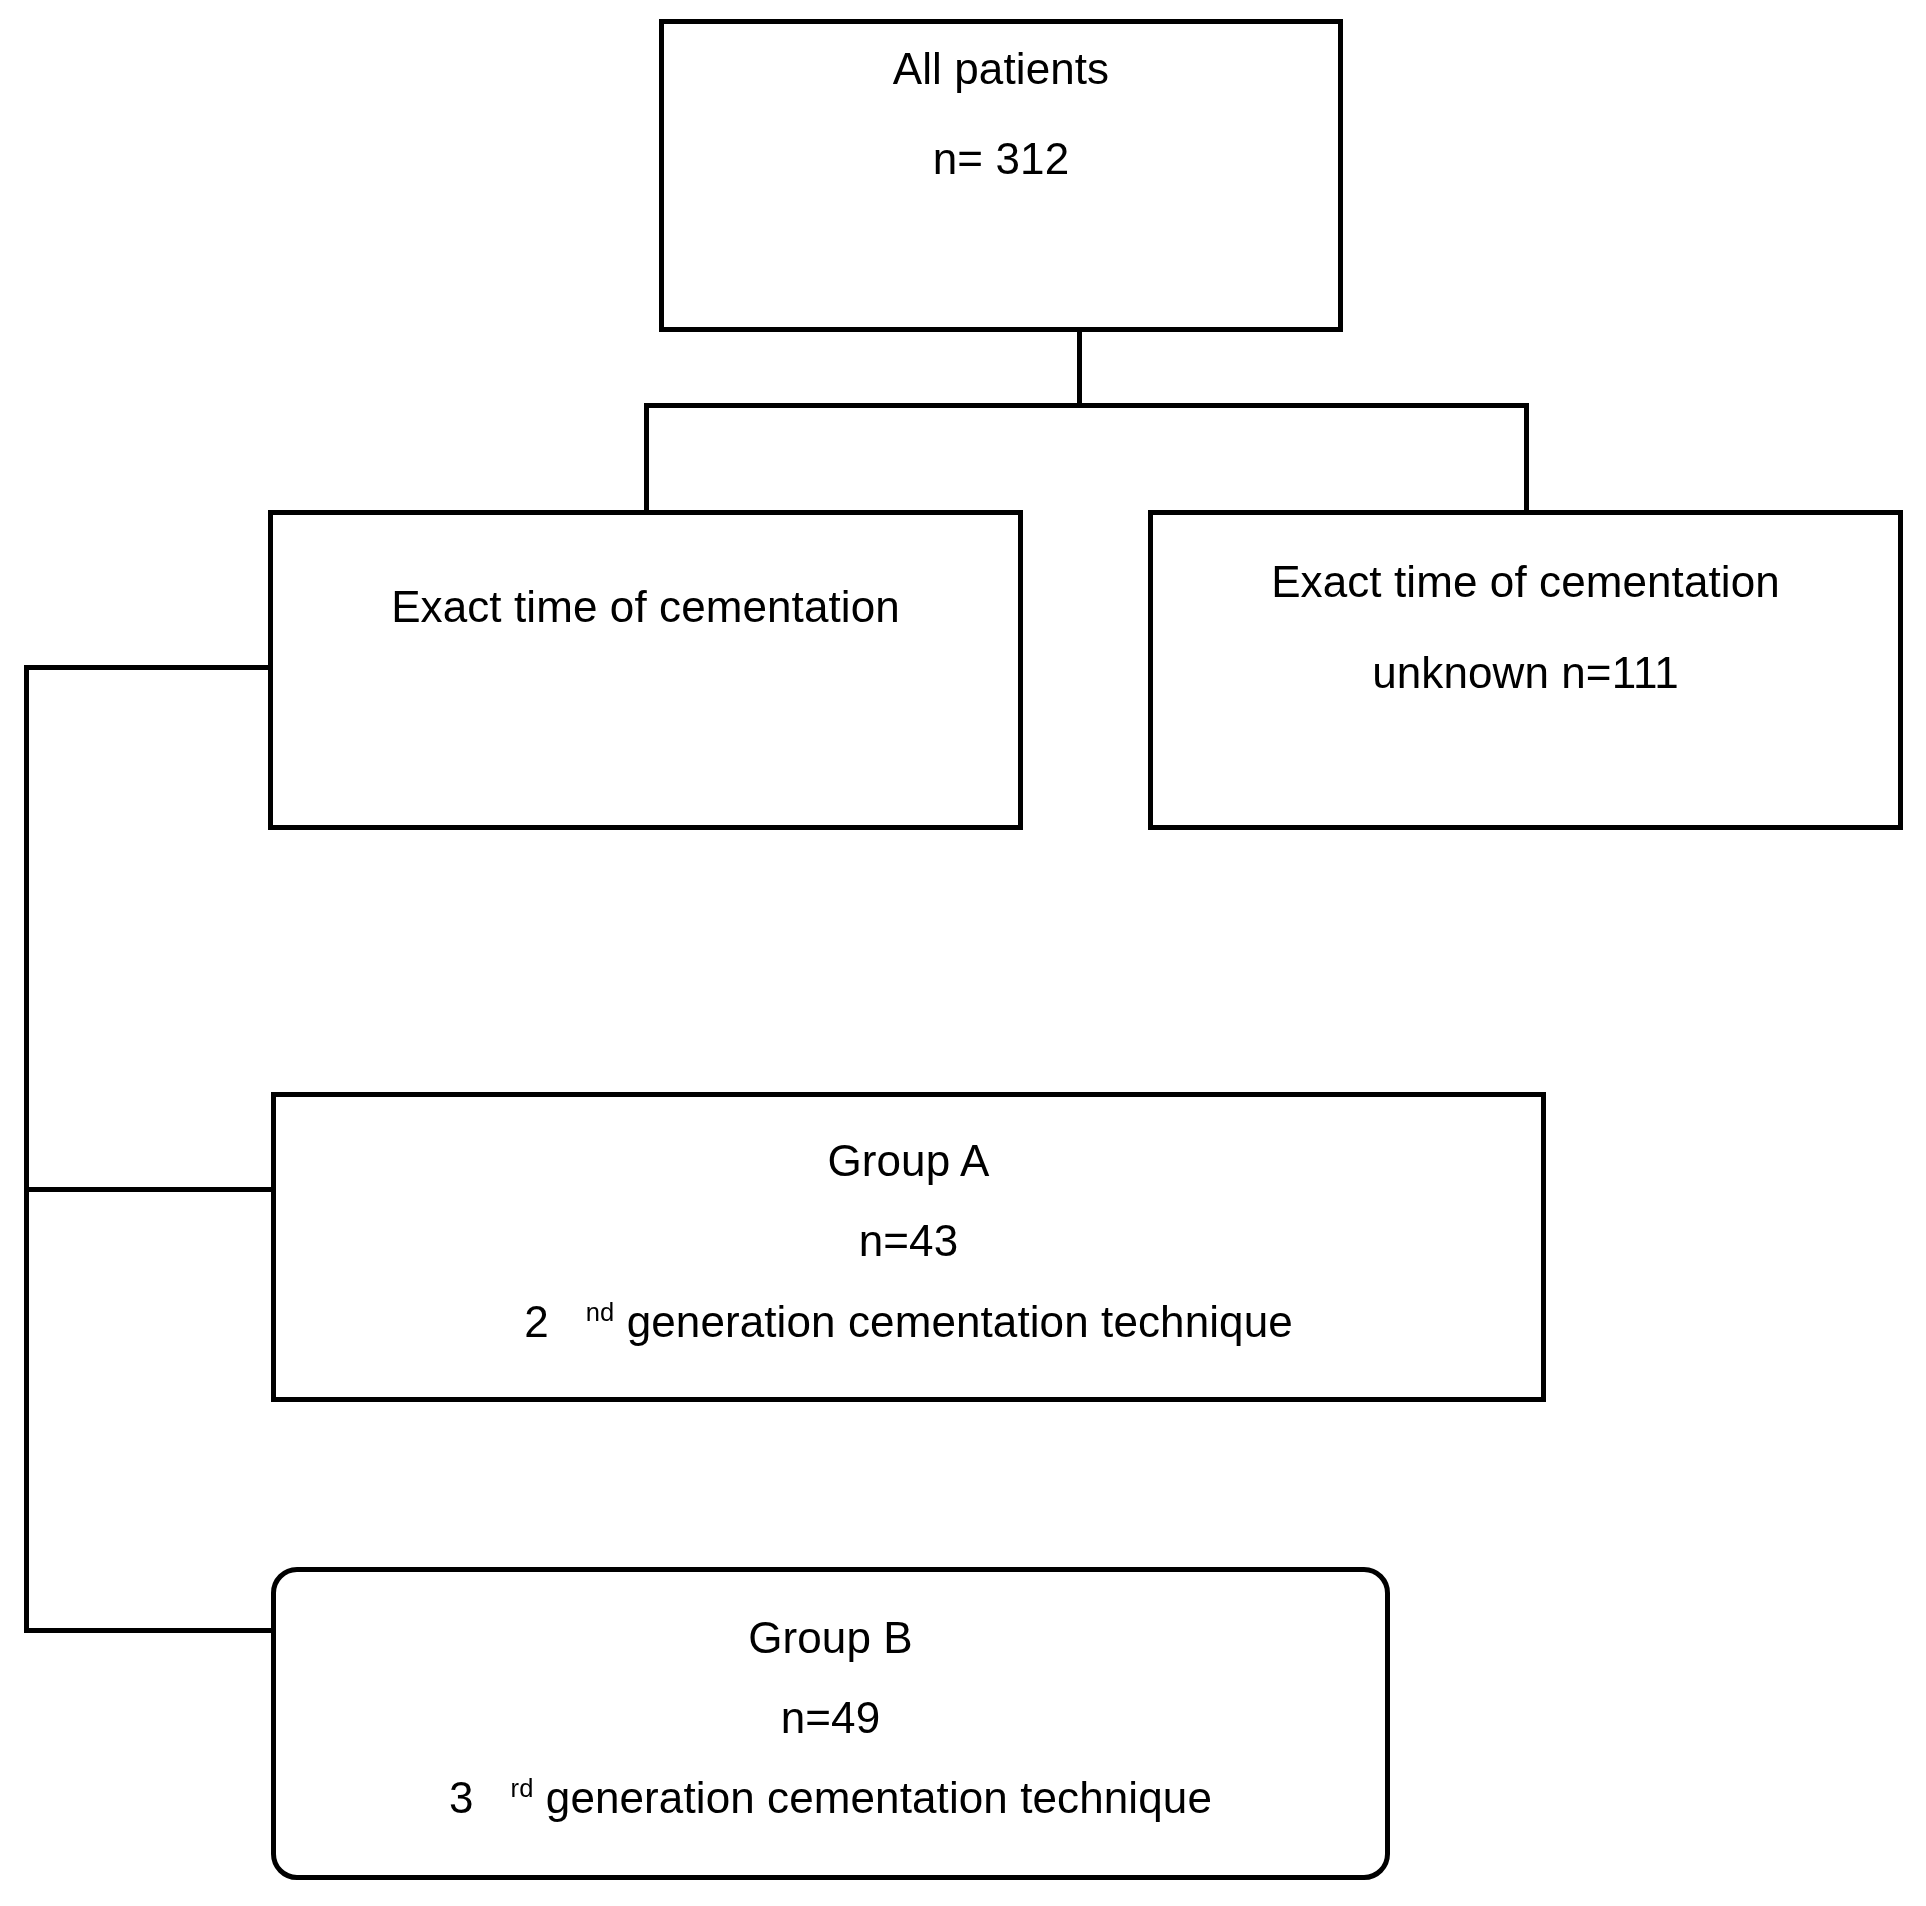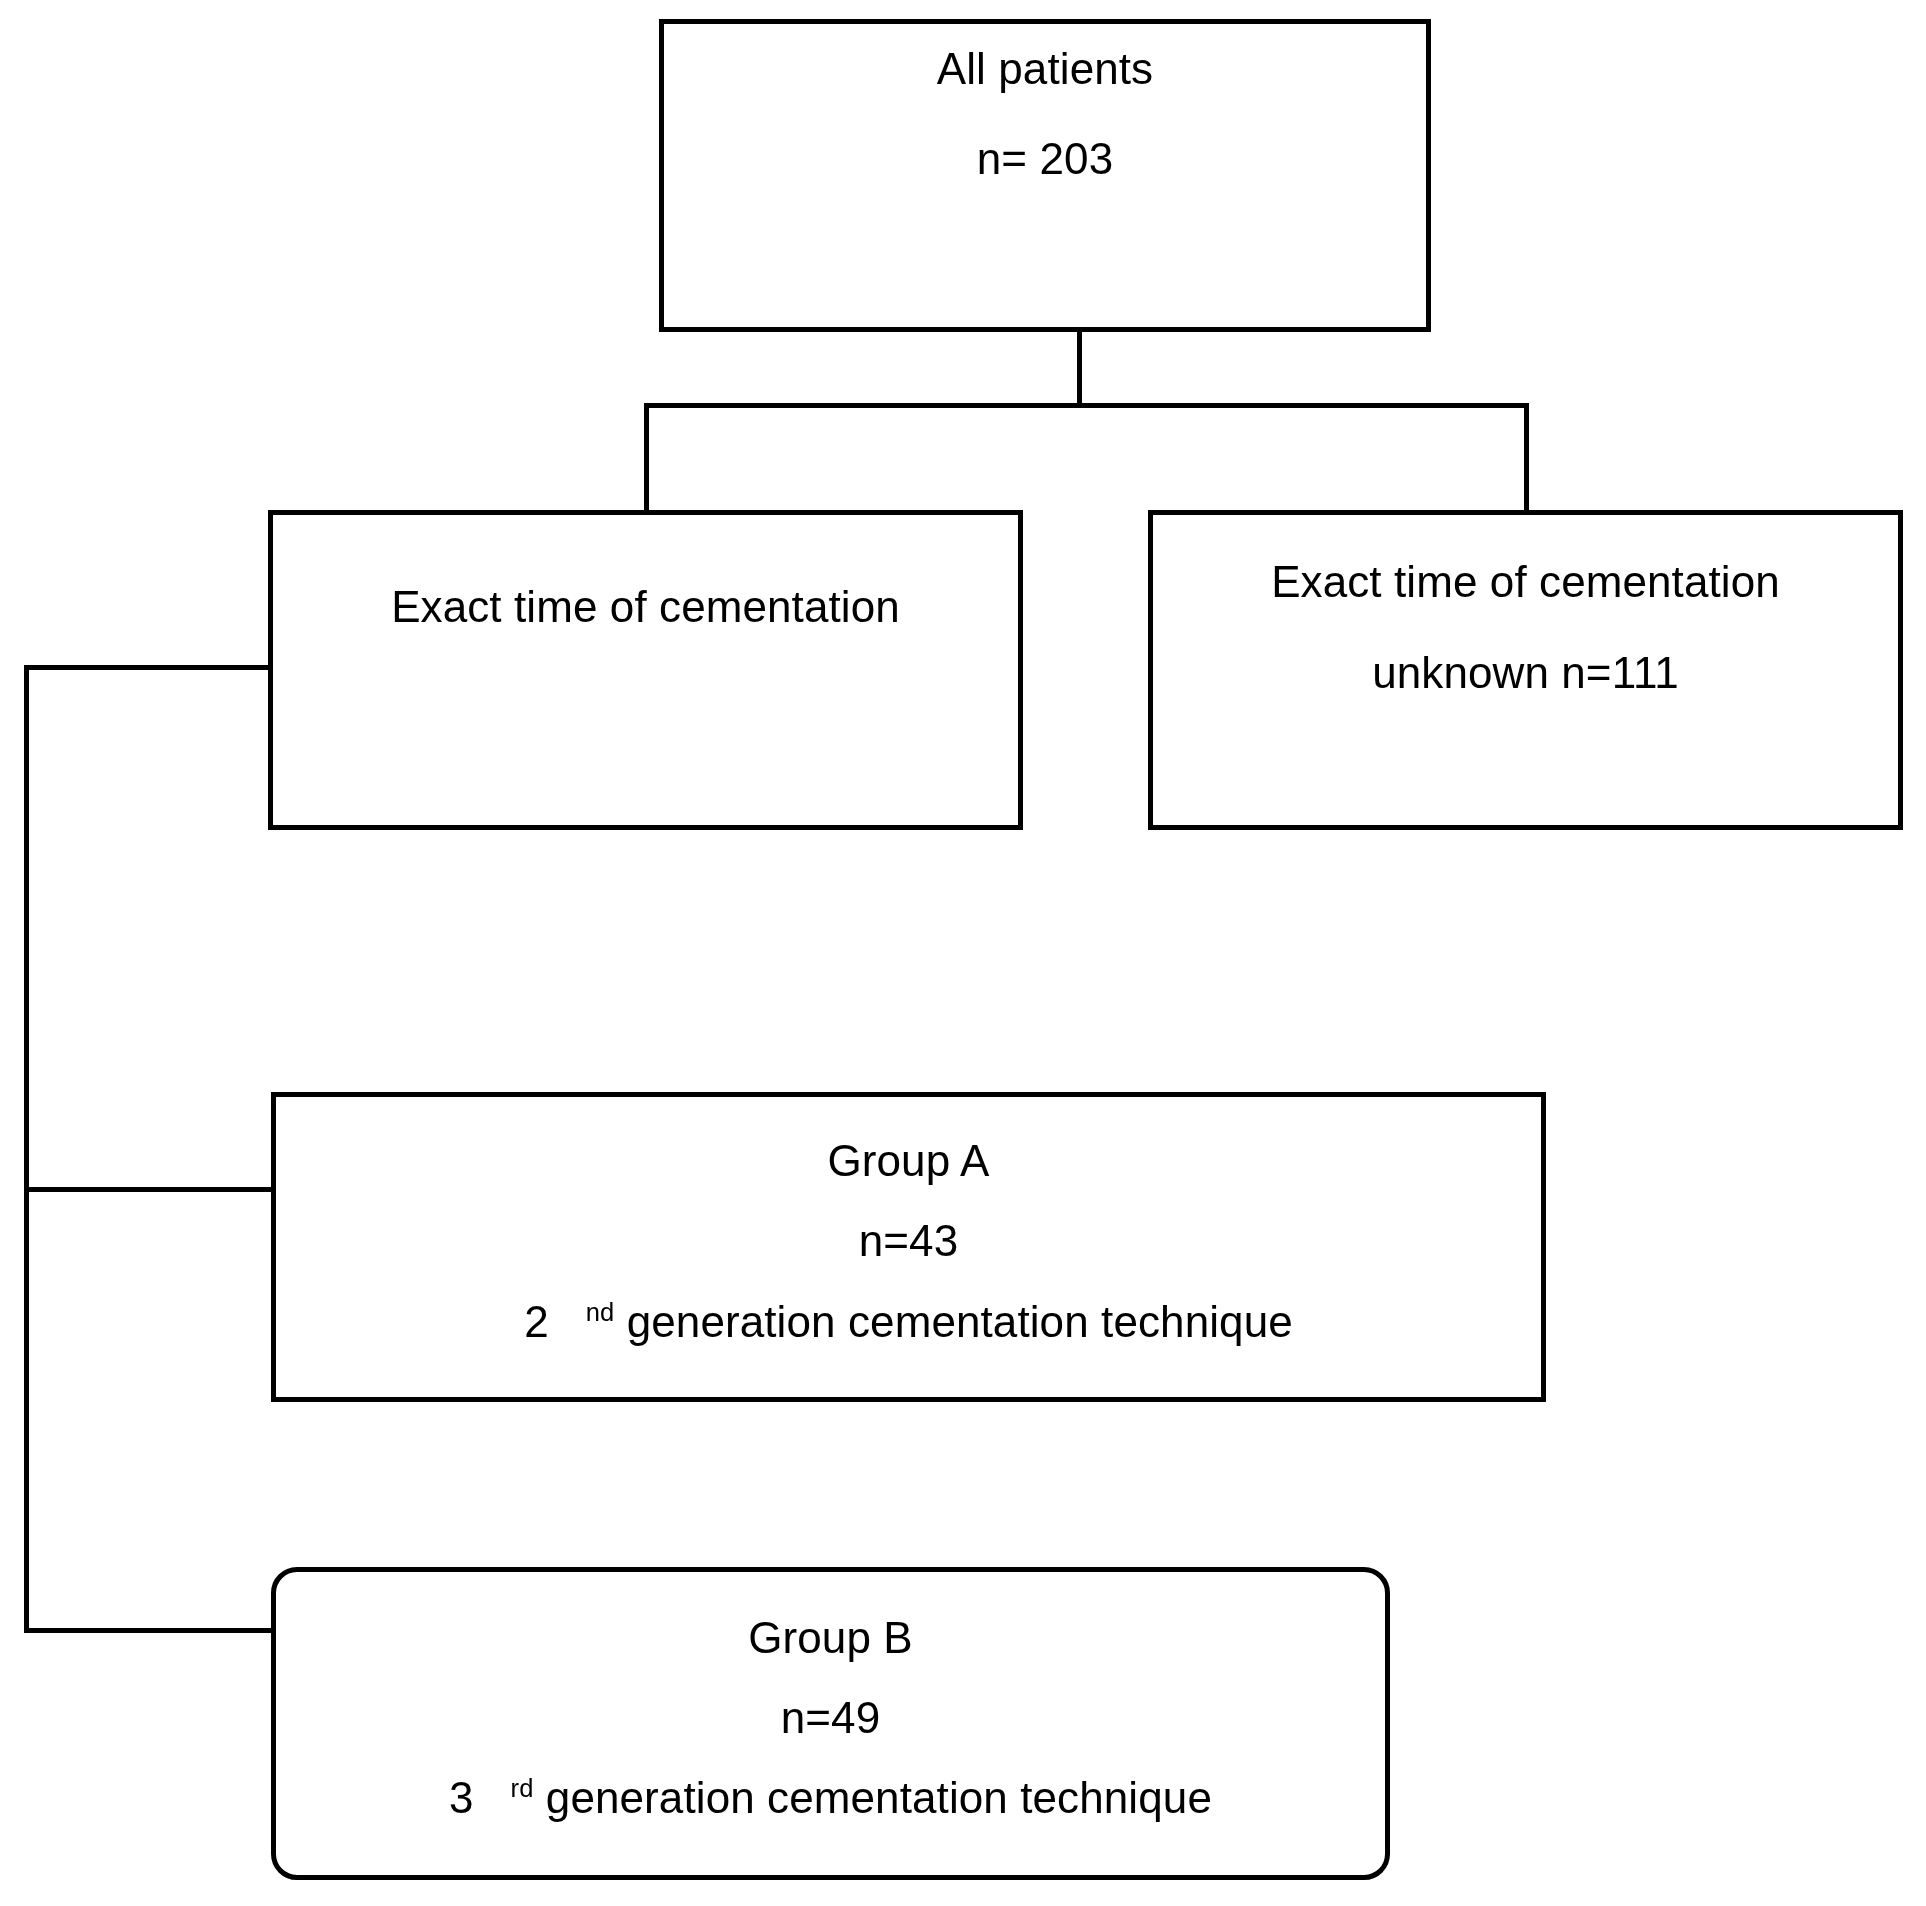--- a/index.html
+++ b/index.html
@@ -41,21 +41,21 @@
   .node .gap-lg { height: 41px; }
   .node .gap-md { height: 31px; }
   sup {
     font-size: 0.58em;
     vertical-align: super;
     line-height: 0;
     margin-left: 37px;
   }
 
   
-  #node-root      { left: 659px;  top: 19px;   width: 772px; height: 313px; }
+  #node-root      { left: 659px;  top: 19px;   width: 684px; height: 313px; }
   #node-known     { left: 268px;  top: 510px;  width: 755px; height: 320px; }
   #node-unknown   { left: 1148px; top: 510px;  width: 755px; height: 320px; }
   #node-group-a   { left: 271px;  top: 1092px; width: 1275px; height: 310px; }
   #node-group-b   { left: 271px;  top: 1567px; width: 1119px; height: 313px; border-radius: 26px; }
 
   
   #node-root .stack     { transform: translateY(-62px); }
   #node-known .stack    { transform: translateY(-43px); }
   #node-unknown .stack  { transform: translateY(-43px); }
   #node-group-a .stack  { transform: translateY(-5.7px); }
@@ -95,21 +95,21 @@
 
   <div class="conn v" id="conn-spine"></div>
   <div class="conn h" id="conn-arm-known"></div>
   <div class="conn h" id="conn-arm-group-a"></div>
   <div class="conn h" id="conn-arm-group-b"></div>
 
   <div class="node" id="node-root">
     <div class="stack">
       <span class="line">All patients</span>
       <div class="gap-lg"></div>
-      <span class="line">n= 203</span>
+      <span class="line">n= 312</span>
     </div>
   </div>
 
   <div class="node" id="node-known">
     <div class="stack">
       <span class="line">Exact time of cementation</span>
       <div class="gap-lg"></div>
     </div>
   </div>
 

